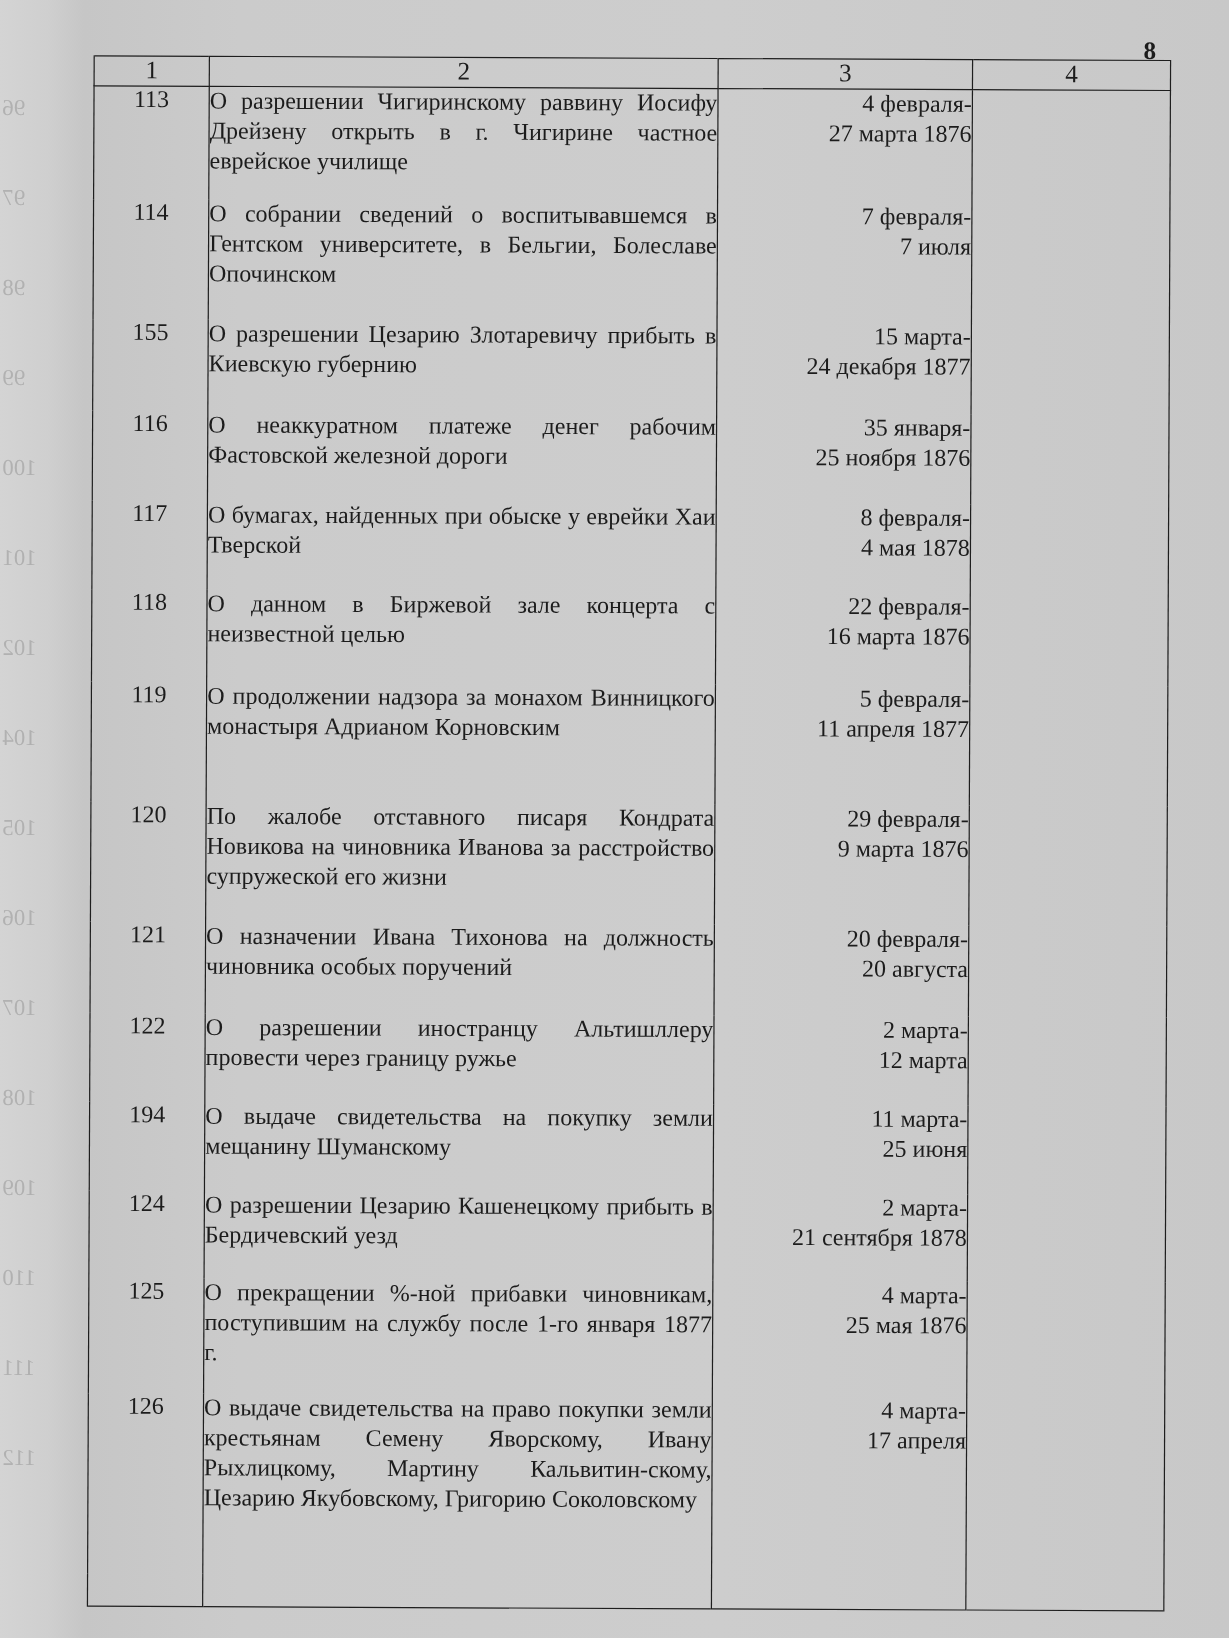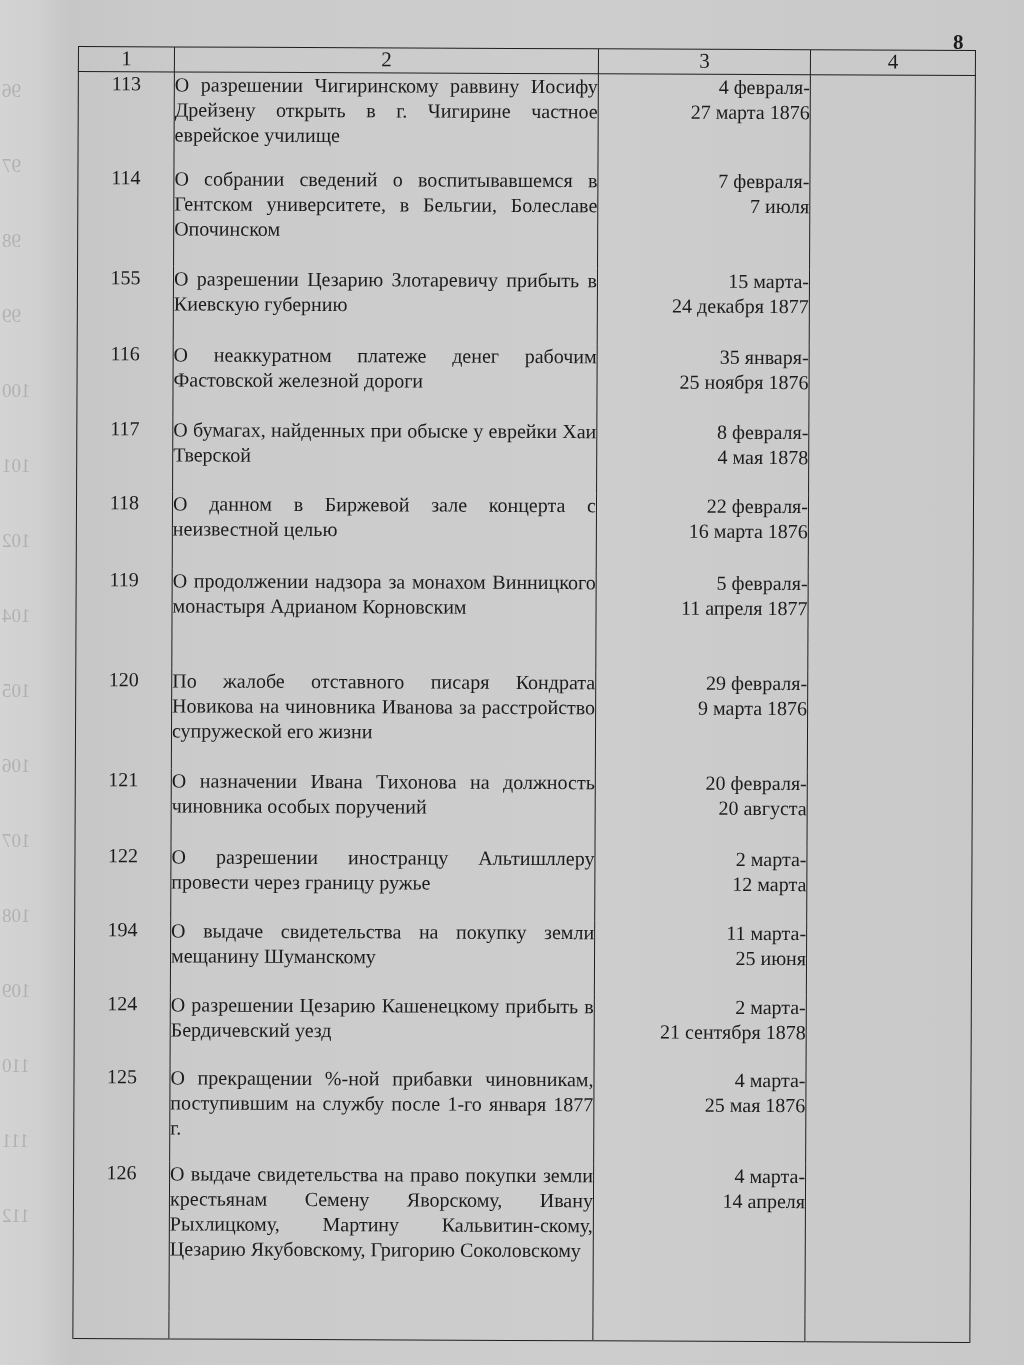--- a/index.html
+++ b/index.html
@@ -213,21 +213,21 @@
             <span class="date-line">4 марта-</span>
             <span class="date-line">25 мая 1876</span>
           </td>
           <td class="note"></td>
         </tr>
         <tr class="row" style="height: 150px;">
           <td class="num">126</td>
           <td class="title">О выдаче свидетельства на право покупки земли крестьянам Семену Яворскому, Ивану Рыхлицкому, Мартину Кальвитин-скому, Цезарию Якубовскому, Григорию Соколовскому</td>
           <td class="dates">
             <span class="date-line">4 марта-</span>
-            <span class="date-line">14 апреля</span>
+            <span class="date-line">17 апреля</span>
           </td>
           <td class="note"></td>
         </tr>
         <tr class="row">
           <td></td>
           <td></td>
           <td></td>
           <td></td>
         </tr>
       </tbody>

